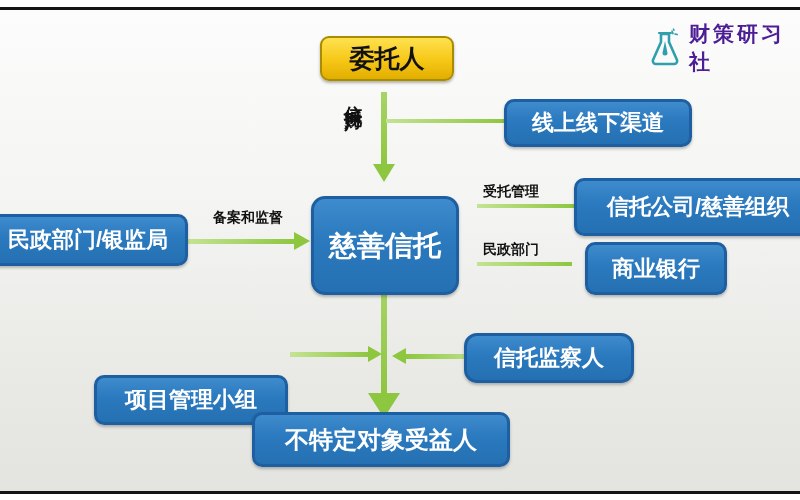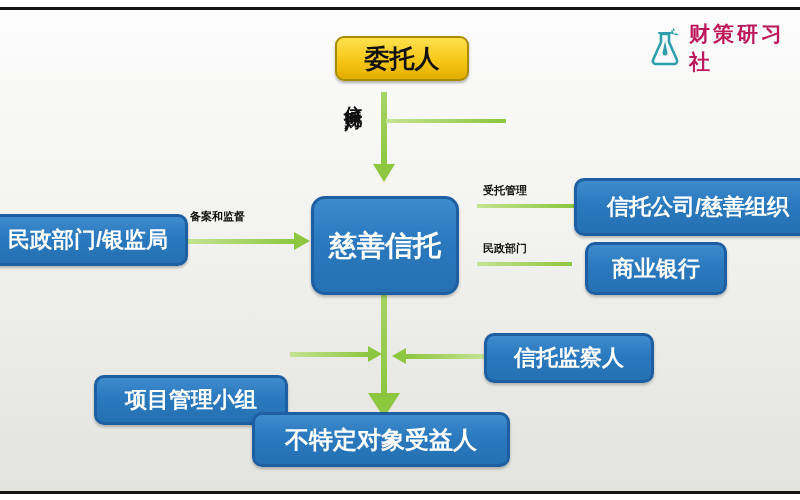--- a/index.html
+++ b/index.html
@@ -16,28 +16,28 @@
   .node{position:absolute;display:flex;align-items:center;justify-content:center;
         box-sizing:border-box;border-radius:10px;font-weight:bold;text-align:center;
         white-space:nowrap;}
   .blue{background:linear-gradient(180deg,#3e8ccd 0%,#2b79be 45%,#2470b2 100%);
         border:3px solid #1d5fa0;color:#fff;
         box-shadow:0 2px 3px rgba(0,0,0,.25);}
   .gold{background:linear-gradient(180deg,#ffe14f 0%,#f6c716 55%,#e2ae00 100%);
         border:2px solid #a98d00;color:#111;
         box-shadow:0 2px 3px rgba(0,0,0,.3);}
 
-  .n-principal{left:320px;top:36px;width:134px;height:45px;font-size:25px;border-radius:9px;margin-left:15px;}
+  .n-principal{left:320px;top:36px;width:134px;height:45px;font-size:25px;border-radius:9px;}
   .n-channel{left:504px;top:99px;width:188px;height:48px;font-size:22px;}
   .n-gov{left:-12px;top:214px;width:200px;height:52px;font-size:22px;}
   .n-trust{left:311px;top:196px;width:148px;height:99px;font-size:28px;border-radius:14px;}
   .n-company{left:574px;top:178px;width:248px;height:58px;font-size:22px;}
   .n-bank{left:572px;top:242px;width:142px;height:53px;font-size:22px;margin-left:13px;}
   .n-team{left:94px;top:331px;width:194px;height:50px;font-size:22px;margin-top:44px;}
-  .n-supervisor{left:484px;top:333px;width:170px;height:50px;font-size:22px;}
+  .n-supervisor{left:464px;top:333px;width:170px;height:50px;font-size:22px;border-radius:13px;}
   .n-beneficiary{left:252px;top:412px;width:258px;height:55px;font-size:24px;}
 
   
   .gline{position:absolute;background:linear-gradient(90deg,#c4e393,#8dc63f);}
   .gline.v{background:linear-gradient(180deg,#a8d468,#8dc63f);}
   .ah{position:absolute;width:0;height:0;}
 
   .v1{left:381px;top:92px;width:6px;height:74px;}
   .v1-head{left:373px;top:164px;border-left:11px solid transparent;
            border-right:11px solid transparent;border-top:18px solid #8dc63f;}
@@ -51,30 +51,30 @@
   .v2-head{left:368px;top:393px;border-left:16px solid transparent;
            border-right:16px solid transparent;border-top:25px solid #8dc63f;}
   .team-line{left:290px;top:352px;width:80px;height:5px;}
   .team-head{left:368px;top:346px;border-top:8px solid transparent;
              border-bottom:8px solid transparent;border-left:14px solid #8dc63f;}
   .sup-line{left:406px;top:354px;width:78px;height:5px;background:linear-gradient(270deg,#c4e393,#8dc63f);}
   .sup-head{left:392px;top:348px;border-top:8px solid transparent;
             border-bottom:8px solid transparent;border-right:14px solid #8dc63f;}
 
   
-  .elabel{position:absolute;color:#111;font-weight:bold;font-size:11px;white-space:nowrap;}
+  .elabel{position:absolute;color:#111;font-weight:bold;font-size:14px;white-space:nowrap;}
   .l-property{left:341px;top:92px;writing-mode:vertical-rl;text-orientation:upright;
               letter-spacing:2px;font-size:18px;}
-  .l-register{left:190px;top:209px;width:116px;}
+  .l-register{left:190px;top:209px;width:116px;text-align:center;}
   .l-manage{left:483px;top:183px;}
   .l-custody{left:483px;top:241px;}
 
   
   .logo{position:absolute;left:648px;top:20px;display:flex;align-items:center;gap:7px;}
-  .logo-text{color:#be185d;font-weight:bold;font-size:21px;letter-spacing:3px;}
+  .logo-text{color:#4c1d95;font-weight:bold;font-size:21px;letter-spacing:3px;}
 </style>
 </head>
 <body>
 
 <div class="stage">
   <div class="canvas"></div>
   <div class="hrule top"></div>
   <div class="hrule bottom"></div>
 
   <div class="gline v v1"></div>
@@ -90,20 +90,21 @@
   <div class="ah team-head"></div>
   <div class="gline sup-line"></div>
   <div class="ah sup-head"></div>
 
   <div class="elabel l-property">信托财产</div>
   <div class="elabel l-register">备案和监督</div>
   <div class="elabel l-manage">受托管理</div>
   <div class="elabel l-custody">民政部门</div>
 
   <div class="node gold n-principal">委托人</div>
+  <div class="node blue n-channel">线上线下渠道</div>
   <div class="node blue n-gov">民政部门/银监局</div>
   <div class="node blue n-trust">慈善信托</div>
   <div class="node blue n-company">信托公司/慈善组织</div>
   <div class="node blue n-bank">商业银行</div>
   <div class="node blue n-team">项目管理小组</div>
   <div class="node blue n-supervisor">信托监察人</div>
   <div class="node blue n-beneficiary">不特定对象受益人</div>
 
   <div class="logo">
     <span style="display:inline-flex;">

